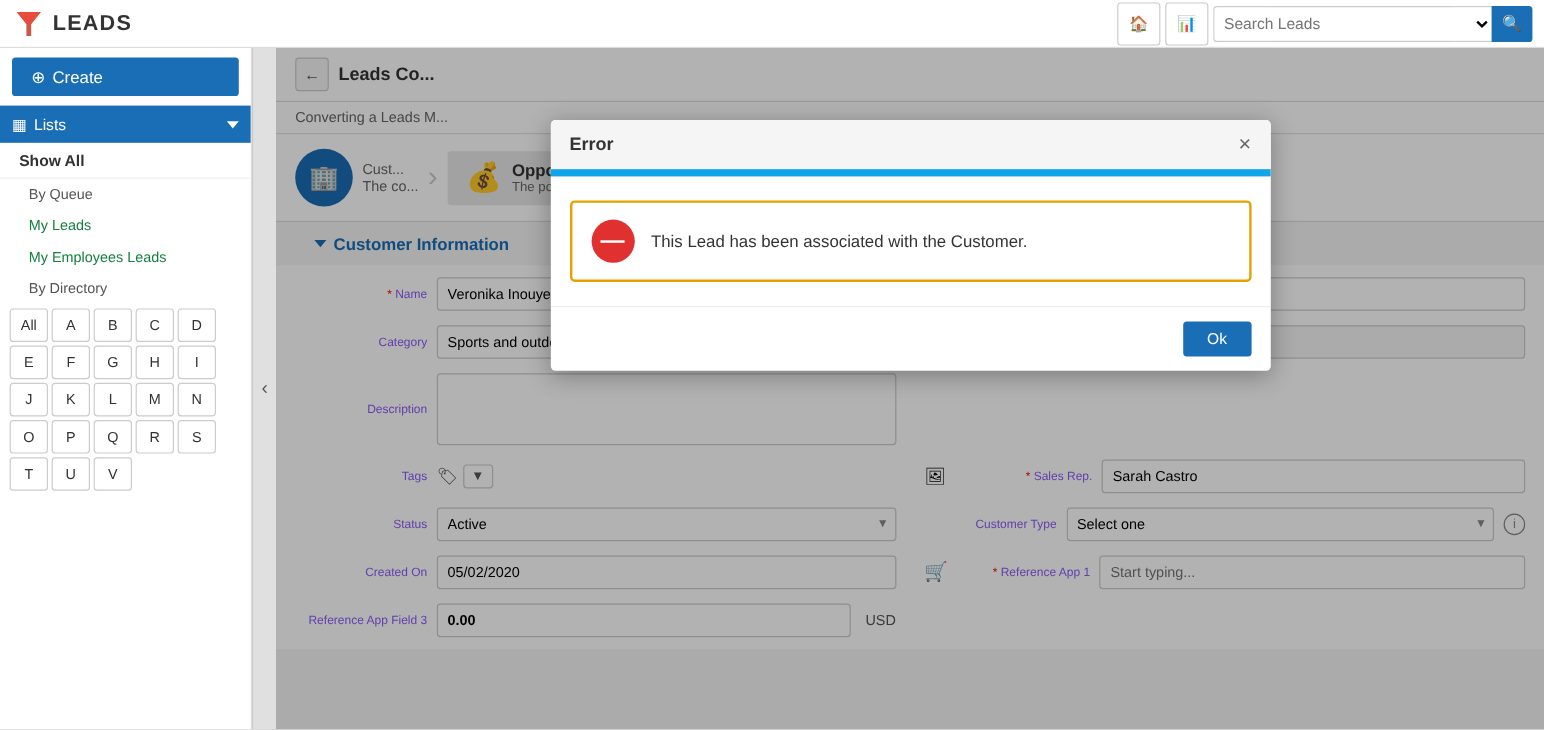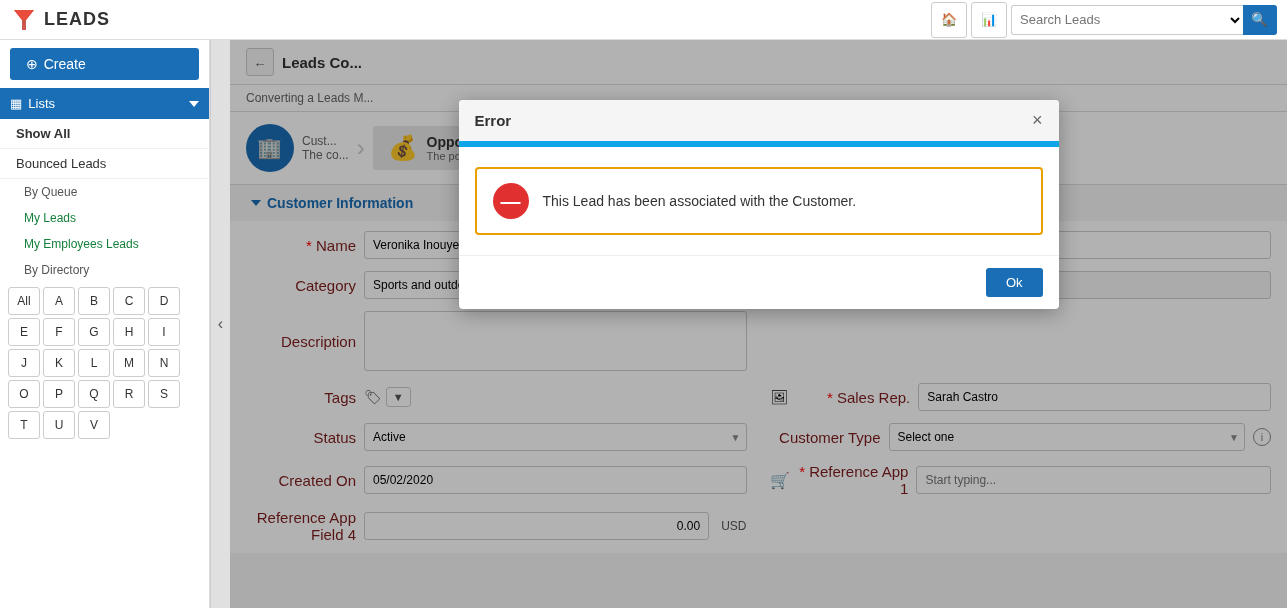--- a/index.html
+++ b/index.html
@@ -109,29 +109,29 @@
       display: flex; align-items: center; gap: 8px; background: #e8e8e8;
       padding: 8px 16px; border-radius: 3px;
     }
     .step-opp-icon { font-size: 24px; color: #555; }
     .step-opp-text .title { font-size: 14px; font-weight: bold; color: #333; }
     .step-opp-text .sub { font-size: 11px; color: #666; }
 
     
     .section-title {
       display: flex; align-items: center; gap: 6px;
-      padding: 10px 21px; color: #1a6eb5; font-weight: bold; font-size: 14px;
+      padding: 10px 32px; color: #1a6eb5; font-weight: bold; font-size: 14px;
       cursor: pointer;
     }
     .form-grid {
       background: #fff; padding: 10px 16px;
       display: grid; grid-template-columns: 1fr 1fr; gap: 12px 24px;
     }
     .form-row { display: flex; align-items: center; gap: 8px; }
-    .form-label { width: 110px; text-align: right; color: #7f1d1d; font-size: 15px; flex-shrink: 0; }
+    .form-label { width: 110px; text-align: right; color: #8b5cf6; font-size: 10px; flex-shrink: 0; }
     .form-label.required::before { content: '* '; color: red; }
     .form-input {
       flex: 1; height: 28px; border: 1px solid #ccc; border-radius: 3px;
       padding: 0 8px; font-size: 12px; background: #fff;
     }
     .form-input.readonly { background: #f5f5f5; color: #999; }
     .form-select-wrap { flex: 1; display: flex; align-items: center; position: relative; }
     .form-select {
       flex: 1; height: 28px; border: 1px solid #ccc; border-radius: 3px;
       padding: 0 8px; font-size: 12px; background: #fff; appearance: none; cursor: pointer;
@@ -241,21 +241,20 @@
 
     <div class="sidebar-section">
       <div class="section-left">
         <span>▦</span>
         <span>Lists</span>
       </div>
       <span class="chevron-down"></span>
     </div>
 
     <div class="sidebar-item active">Show All</div>
-    <div class="sidebar-item">Bounced Leads</div>
 
     <div class="sidebar-group-label">
       <span class="chevron-down"></span>
       <span>By Queue</span>
     </div>
     <div class="sidebar-sub-item">My Leads</div>
     <div class="sidebar-sub-item">My Employees Leads</div>
 
     <div class="sidebar-group-label">
       <span class="chevron-down"></span>
@@ -396,22 +395,22 @@
         <input class="form-input" type="text" value="05/02/2020" style="">
       </div>
 
       <div class="form-row">
         <span class="ref-app-icon">🛒</span>
         <span class="form-label required">Reference App 1</span>
         <input class="form-input" type="text" placeholder="Start typing..." style="">
       </div>
 
       <div class="form-row">
-        <span class="form-label">Reference App Field 4</span>
-        <input class="form-input" type="text" style="text-align: right;" value="0.00">
+        <span class="form-label">Reference App Field 3</span>
+        <input class="form-input" type="text" style="text-align: left; font-weight: bold;" value="0.00">
         <span style="margin-left:4px;color:#555;font-size:12px;">USD</span>
       </div>
     </div>
 
     <div class="modal-overlay">
       <div class="modal">
         <div class="modal-header">
           <span class="modal-title">Error</span>
           <button class="modal-close">×</button>
         </div>

